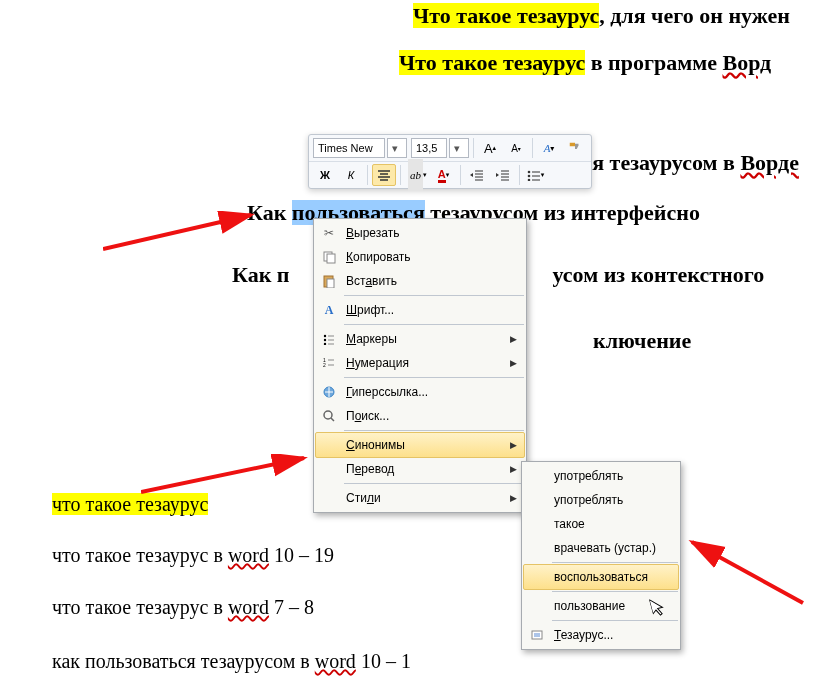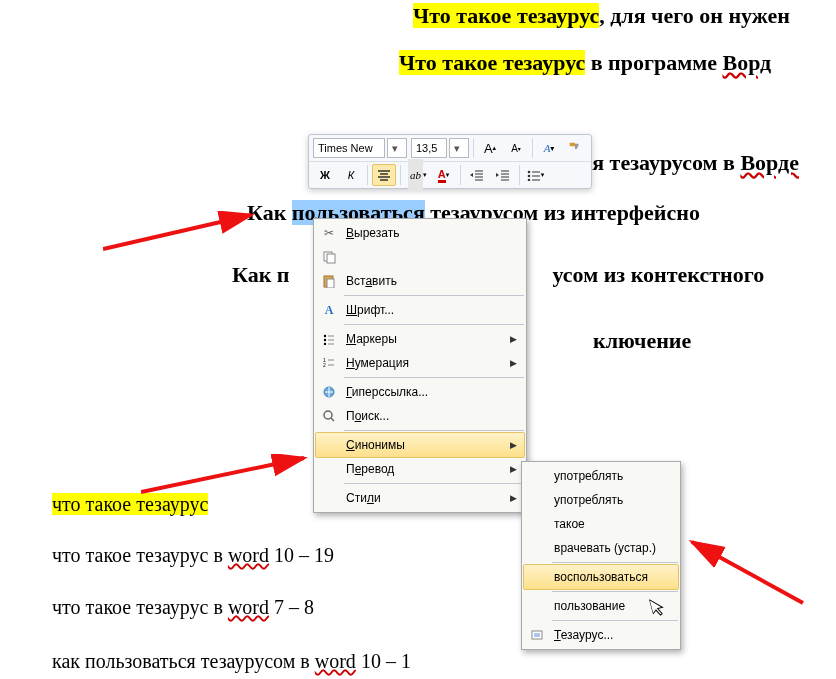--- a/index.html
+++ b/index.html
@@ -128,20 +128,21 @@
       <span class="ctx-icon">✂</span>
       <span class="ctx-label"><u class="acc">В</u><span>ырезать</span></span>
     </div>
   <div class="ctx-item">
       <span class="ctx-icon">
         <svg width="14" height="14" viewBox="0 0 14 14">
           <rect x="2" y="2" width="8" height="9" fill="#fff" stroke="#888"></rect>
           <rect x="5" y="4" width="8" height="9" fill="#fff" stroke="#888"></rect>
         </svg>
       </span>
+      <span class="ctx-label"><u class="acc">К</u>опировать</span>
     </div>
   <div class="ctx-item">
       <span class="ctx-icon">
         <svg width="14" height="14" viewBox="0 0 14 14">
           <rect x="2" y="2" width="9" height="11" fill="#d9a85a" stroke="#a07030"></rect>
           <rect x="5" y="5" width="7" height="9" fill="#fff" stroke="#888"></rect>
         </svg>
       </span>
       <span class="ctx-label">Вст<u class="acc">а</u>вить</span>
     </div>

